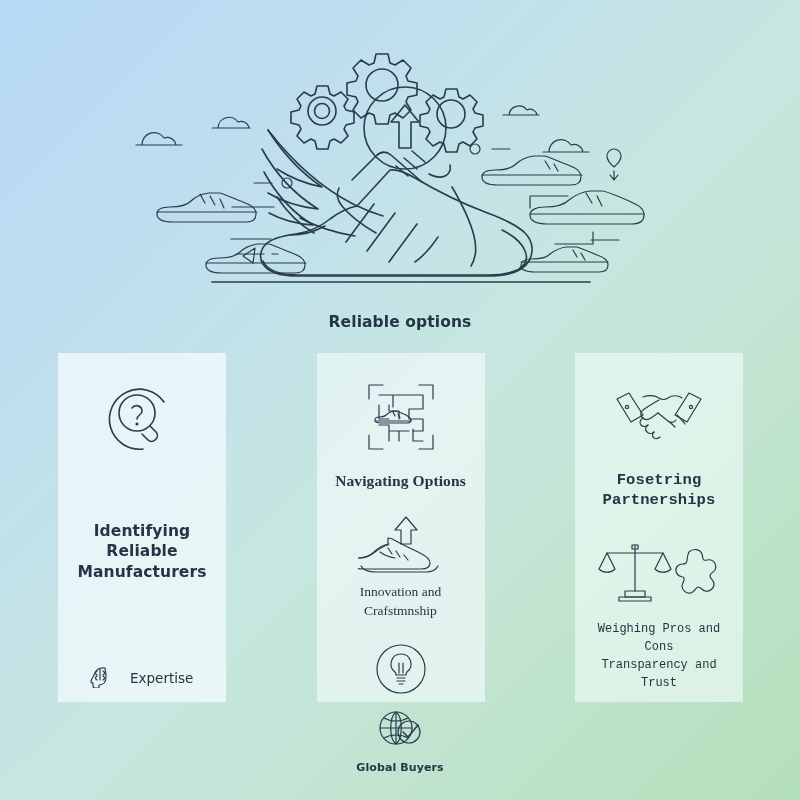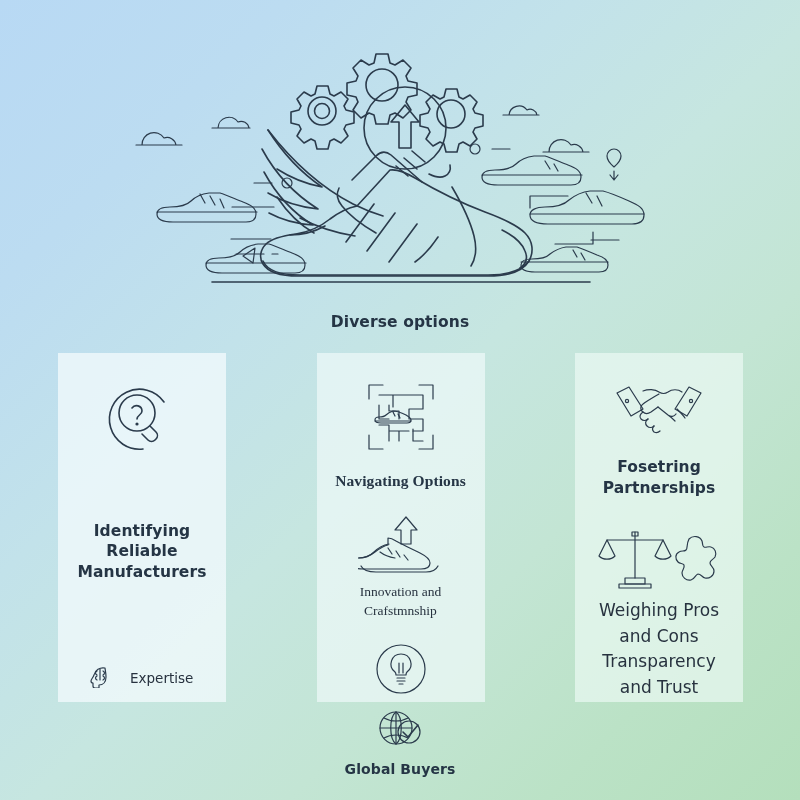--- a/index.html
+++ b/index.html
@@ -73,21 +73,21 @@
     box-sizing: border-box;
     padding: 26px 10px 10px;
     display: flex;
     flex-direction: column;
     align-items: center;
     text-align: center;
     justify-content: space-between;
   }
   .card-1 { background: rgba(242,250,253,.78); }
   .card-2 { background: rgba(240,250,250,.70); font-family: Liberation Serif, serif; }
-  .card-3 { background: rgba(239,250,246,.66); }
+  .card-3 { background: rgba(239,250,246,.66); font-family: Liberation Mono, monospace; }
 
   .card-icon {
     height: 78px;
     display: flex;
     align-items: center;
     justify-content: center;
   }
   .card-title {
     margin-top: 16px;
     font-size: 15.5px;
@@ -128,39 +128,39 @@
   .lower-icon { margin-top: 20px; }
 
   
   .c3-icon-row {
     margin-top: 30px;
     display: flex;
     align-items: center;
     justify-content: center;
   }
   .c3-text {
-    margin-top: 4px;
-    font-size: 17px;
+    margin-top: 12px;
+    font-size: 12px;
     line-height: 1.5;
     color: #27323f;
   }
 
   
   .footer {
     position: absolute;
     left: 0;
     top: 708px;
     width: 800px;
     display: flex;
     flex-direction: column;
     align-items: center;
   }
   .footer-label {
     margin-top: 5px;
-    font-size: 14px;
+    font-size: 11px;
     font-weight: bold;
     color: #253545;
     letter-spacing: .1px;
   }
 
   .ln {
     fill: none;
     stroke: #2b3b4c;
     stroke-width: 1.6;
     stroke-linecap: round;
@@ -281,21 +281,21 @@
         <path d="M452 179 c10 17 18 33 22 49 c3 12 2 22 -3 30"></path>
         <path d="M396 158 l12 10 M404 150 l13 11 M412 143 l13 11"></path>
         <path d="M429 166 c6 3 12 4 16 2 c4 -2 6 -6 5 -11"></path>
         <path d="M290 227 c12 0 24 -3 35 -9"></path>
         <path d="M502 222 c12 6 20 13 23 21 c3 7 1 13 -5 17"></path>
       </g>
       <path class="ln" d="M212 274 h378"></path>
     </svg>
   </div>
 
-  <div class="section-title">Diverse options</div>
+  <div class="section-title">Reliable options</div>
 
   <div class="cards">
 
     <div class="card card-1">
       <div class="card-icon">
         <svg width="76" height="76" viewBox="0 0 76 76">
           <path class="ln" d="M60 22 a30 30 0 1 0 -21 47"></path>
           <circle class="ln" cx="33" cy="33" r="18"></circle>
           <path class="ln" d="M46 46 l6 6 a5 5 0 0 1 0 7 l-1 1 a5 5 0 0 1 -7 0 l-6 -6"></path>
           <path class="ln" d="M28 28 a5.5 5.5 0 0 1 10 3 c0 4 -5 4 -5 8"></path>

